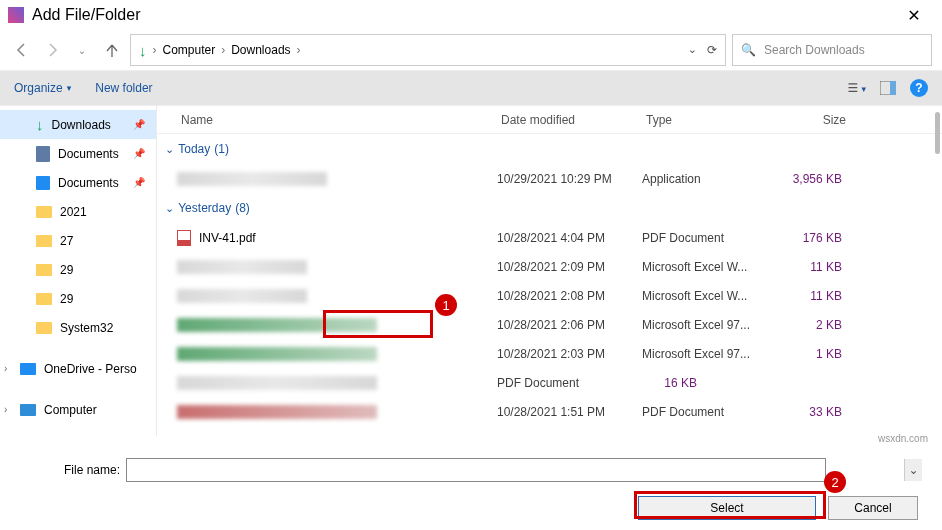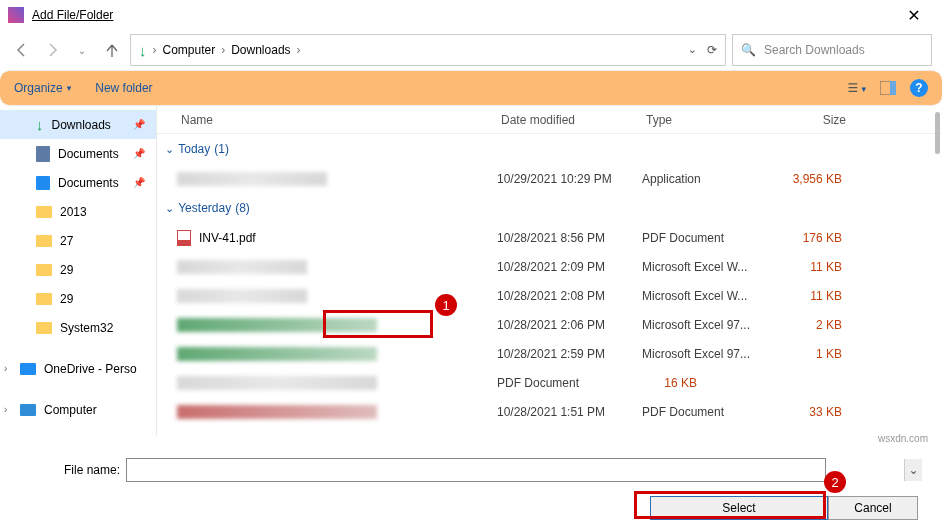--- a/index.html
+++ b/index.html
@@ -1,31 +1,31 @@
 <!DOCTYPE html>
 <html><head>
 <meta charset="utf-8">
 <style>
   * { box-sizing: border-box; font-family: "Segoe UI", Arial, sans-serif; }
   body { margin:0; background:#fff; width:942px; height:530px; overflow:hidden; position:relative; font-size:12px; color:#000;}
   
   .titlebar { display:flex; align-items:center; height:30px; padding:0 8px; }
   .app-icon { width:16px; height:16px; background:linear-gradient(45deg,#d9468c,#705ad0); margin-right:8px; }
-  .title-text { font-size:12px;text-decoration:underline; }
+  .title-text { font-size:16px; }
   .spacer { flex:1; }
   .close-btn { font-size:16px; width:40px; text-align:center; cursor:pointer; }
   
   .nav-row { display:flex; align-items:center; height:40px; padding:0 10px; gap:6px;}
   .nav-btn { width:24px; height:24px; display:flex; align-items:center; justify-content:center; color:#7a7a7a; cursor:pointer; }
   .addr-bar { flex:1; border:1px solid #ccc; height:32px; display:flex; align-items:center; padding:0 8px; gap:6px; }
   .crumb-sep { color:#777; }
   .addr-right { margin-left:auto; display:flex; gap:10px; color:#555; }
   .search-box { width:200px; border:1px solid #ccc; height:32px; display:flex; align-items:center; padding:0 8px; color:#888; gap:8px; }
   
-  .toolbar { display:flex; align-items:center; height:36px; background:#fdba74; border-top:1px solid #eee; border-bottom:1px solid #eee; padding:0 14px;border-radius:10px; }
+  .toolbar { display:flex; align-items:center; height:36px; background:#e5e5e5; border-top:1px solid #eee; border-bottom:1px solid #eee; padding:0 14px; }
   .toolbar-item { color:#19549c; display:flex; align-items:center; gap:4px; cursor:pointer; margin-right:24px;}
   .toolbar-right { margin-left:auto; display:flex; gap:14px; align-items:center;}
   .icon-btn { color:#555; cursor:pointer;}
   .help-btn { width:18px; height:18px; border-radius:50%; background:#1e8cf1; color:#fff; display:flex; align-items:center; justify-content:center; font-weight:bold; font-size:12px;}
   
   .body { display:flex; height:330px; }
   .sidebar { width:156px; padding-top:4px; }
   .side-item { display:flex; align-items:center; height:29px; padding-left:36px; gap:8px; cursor:pointer; position:relative;}
   .side-item.top { padding-left:20px; }
   .side-item.sel { background:#d9ecff; }
@@ -45,42 +45,42 @@
   .col-type { width:120px;}
   .col-size { width:80px; text-align:right;}
   
   .group-hdr { display:flex; align-items:center; gap:4px; padding-left:8px; height:30px; color:#19549c;}
   .group-hdr .chev { color:#19549c; font-size:11px;}
   
   .row { display:flex; align-items:center; padding-left:20px; height:29px; }
   .row .nm { width:320px; display:flex; align-items:center; gap:8px;}
   .row .dt { width:145px; color:#3d3d3d;}
   .row .tp { width:120px; color:#3d3d3d; white-space:nowrap; overflow:hidden; text-overflow:ellipsis;}
-  .row .sz { width:80px; text-align:right; color:#c2410c;}
+  .row .sz { width:80px; text-align:right; color:#701a75;}
   .blur-strip { height:14px; background:linear-gradient(90deg,#d8d8d8,#e8e8e8,#d8d8d8); filter:blur(2px); }
   .w1 { width:150px;} .w2{width:130px;} .w3{width:200px;}
   .blur-g { background:linear-gradient(90deg,#5fa873,#bbd8c2);}
   .blur-r { background:linear-gradient(90deg,#c96e6e,#e0bcbc);}
   
   .pdf-ic { width:14px; height:16px; background:#fff; border:1px solid #c44; position:relative;}
   .pdf-ic::after{content:""; position:absolute; bottom:0; left:0; width:100%; height:5px; background:#c44;}
   
   .hl-box { position:absolute; border:3px solid #d10000; pointer-events:none;}
   .hl1 { left:166px; top:204px; width:110px; height:28px;}
   .badge { position:absolute; width:22px; height:22px; border-radius:50%; background:#d10000; color:#fff; display:flex; align-items:center; justify-content:center; font-size:13px; pointer-events:none;}
   .b1 { left:278px; top:188px;}
   .hl2 { position:absolute; border:3px solid #d10000; left:634px; top:491px; width:192px; height:28px;}
   .b2 { left:824px; top:471px;}
   
   .footer { position:absolute; left:0; bottom:10px; width:100%; padding:0 6px;}
   .fn-row { display:flex; align-items:center; gap:8px; padding:0 110px 0 120px; margin-bottom:14px; position:relative;}
   .fn-label { position:absolute; left:120px; transform:translateX(-100%); padding-right:6px;}
   .fn-input { flex:1; height:24px; border:1px solid #888; padding:0 4px;}
   .fn-dd { position:absolute; right:14px; top:1px; background:#eee; border-left:1px solid #ccc; width:18px; height:22px; display:flex; align-items:center; justify-content:center; color:#555;}
-  .btn-row { display:flex; justify-content:flex-end; padding-right:18px;}
+  .btn-row { display:flex; justify-content:flex-end; gap:12px; padding-right:18px;}
   .btn { width:90px; height:24px; border:1px solid #999; background:#f0f0f0; display:flex; align-items:center; justify-content:center; cursor:pointer;}
   .btn.primary { border:1px solid #2a6fb3; width:178px;}
   
   .scroll-ind { position:absolute; right:2px; top:112px; width:5px; height:42px; background:#bcbcbc; border-radius:3px;}
   .watermark { position:absolute; right:14px; bottom:86px; font-size:10px; color:#999;}
   svg{display:block;}
 </style>
 </head>
 <body>
 
@@ -158,21 +158,21 @@
       <span>Documents</span>
       <span class="pin">📌</span>
     </div>
     <div class="side-item">
       <span class="pic-ic"></span>
       <span>Documents</span>
       <span class="pin">📌</span>
     </div>
     <div class="side-item">
         <span class="folder-ic"></span>
-        <span>2013</span>
+        <span>2021</span>
       </div>
     <div class="side-item">
         <span class="folder-ic"></span>
         <span>27</span>
       </div>
     <div class="side-item">
         <span class="folder-ic"></span>
         <span>29</span>
       </div>
     <div class="side-item">
@@ -222,21 +222,21 @@
     <div class="group-hdr">
       <span class="chev">⌄</span>
       <span>Yesterday</span>
       <span>(<span>8</span>)</span>
     </div>
     <div class="row">
       <div class="nm">
           <span class="pdf-ic"></span>
           <span>INV-41.pdf</span>
         </div>
-      <div class="dt">10/28/2021 8:56 PM</div>
+      <div class="dt">10/28/2021 4:04 PM</div>
       <div class="tp">PDF Document</div>
       <div class="sz">176 KB</div>
     </div>
     <div class="row">
       <div class="nm">
           <div class="blur-strip w2"></div>
         </div>
       <div class="dt">10/28/2021 2:09 PM</div>
       <div class="tp">Microsoft Excel W...</div>
       <div class="sz">11 KB</div>
@@ -254,21 +254,21 @@
           <div class="blur-strip blur-g w3"></div>
         </div>
       <div class="dt">10/28/2021 2:06 PM</div>
       <div class="tp">Microsoft Excel 97...</div>
       <div class="sz">2 KB</div>
     </div>
     <div class="row">
       <div class="nm">
           <div class="blur-strip blur-g w3"></div>
         </div>
-      <div class="dt">10/28/2021 2:59 PM</div>
+      <div class="dt">10/28/2021 2:03 PM</div>
       <div class="tp">Microsoft Excel 97...</div>
       <div class="sz">1 KB</div>
     </div>
     <div class="row">
       <div class="nm">
           <div class="blur-strip w3"></div>
         </div>
       <div class="tp">PDF Document</div>
       <div class="sz">16 KB</div>
     </div>

